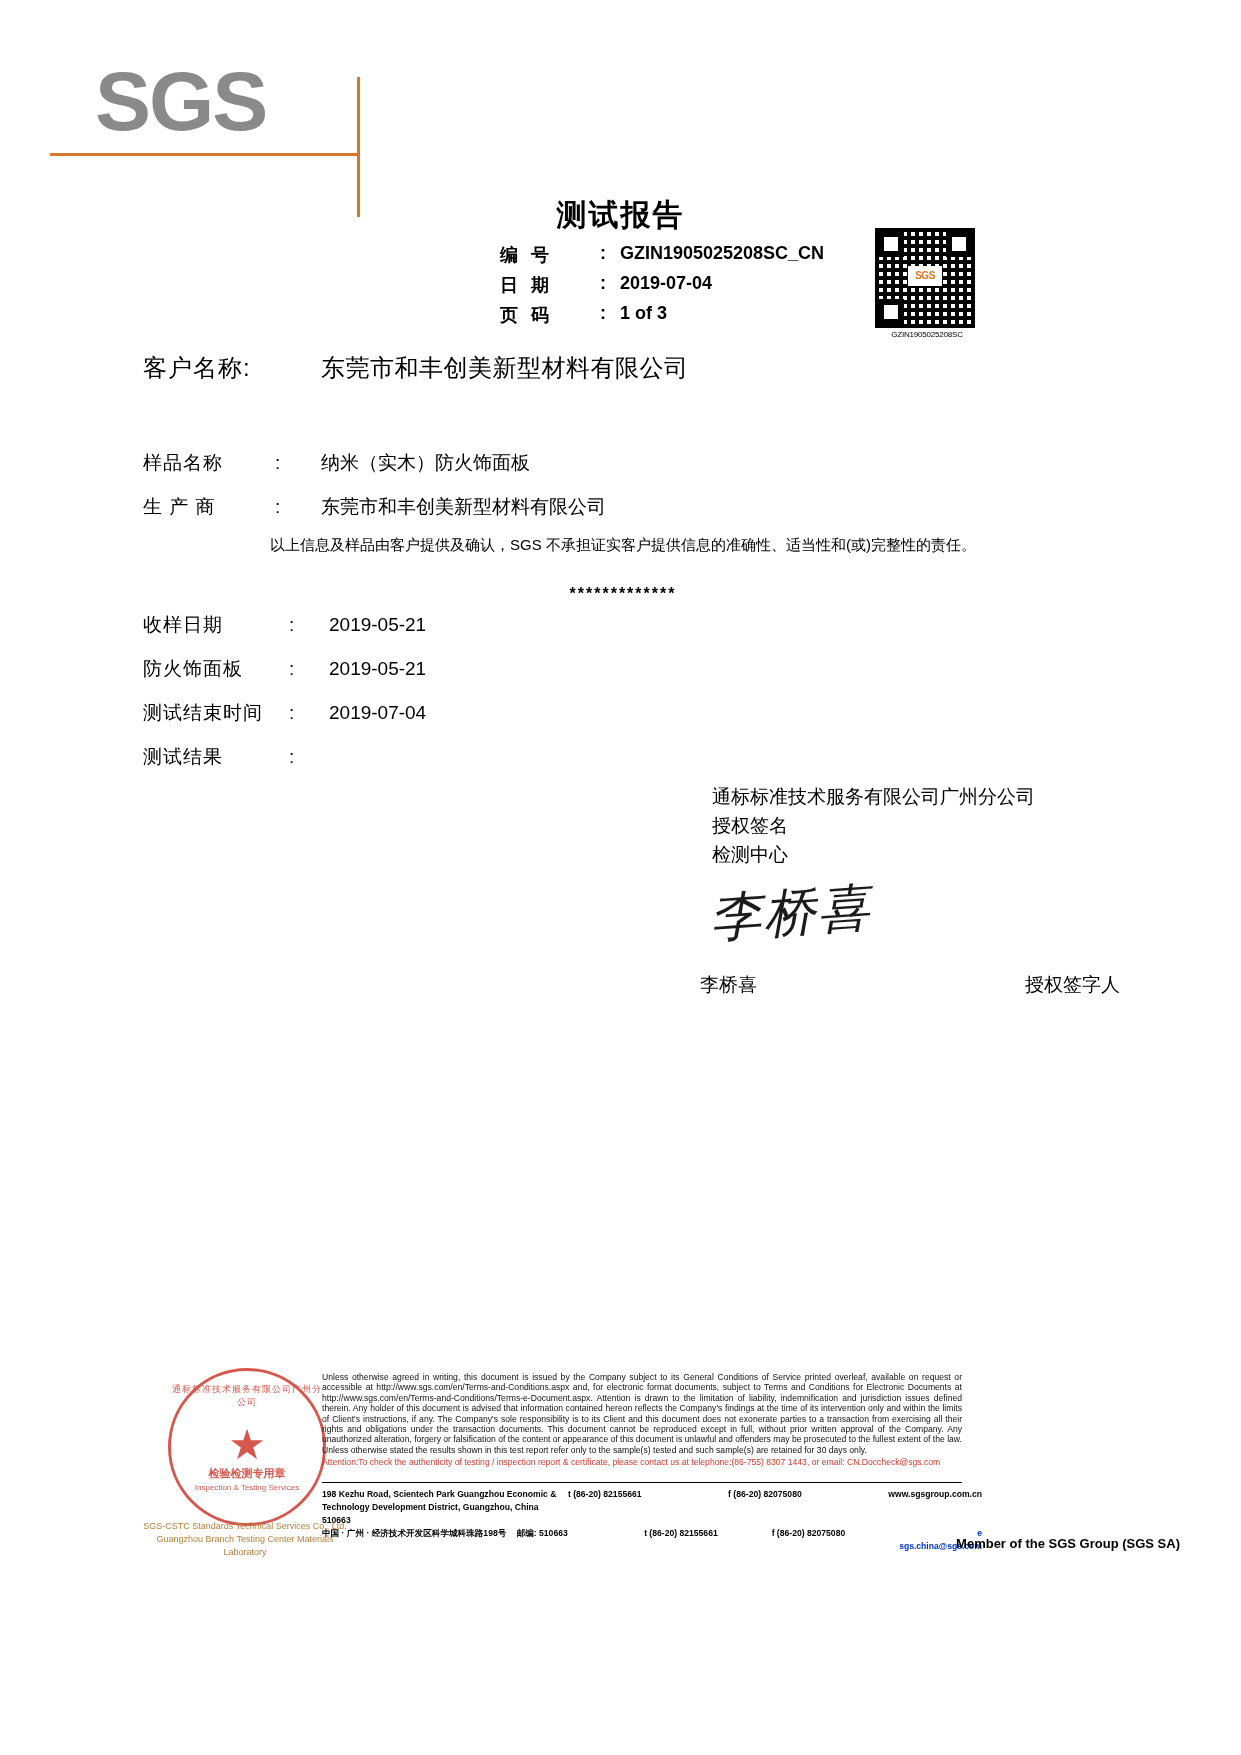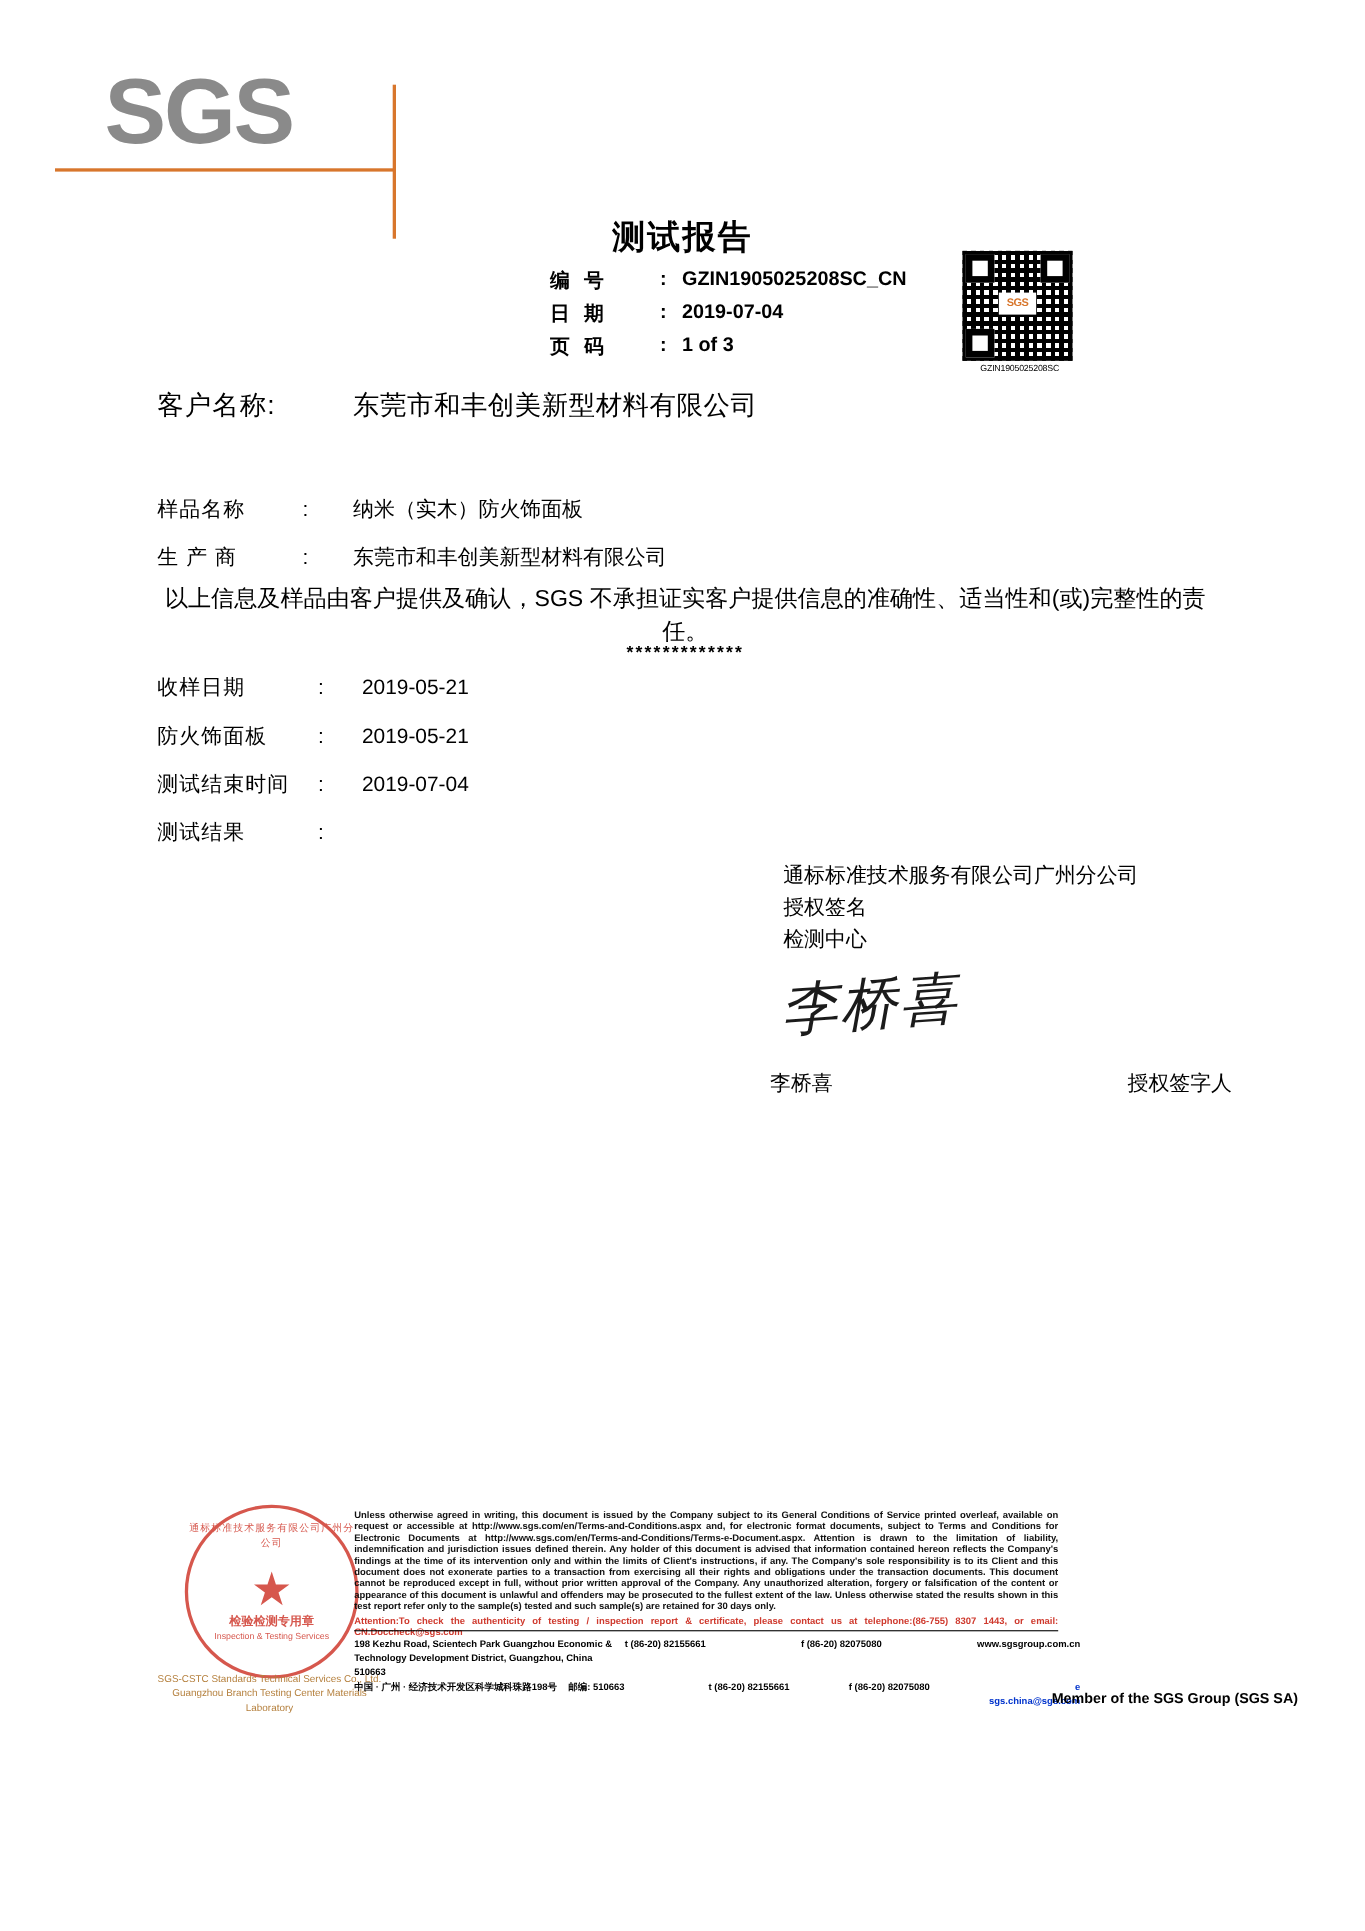--- a/index.html
+++ b/index.html
@@ -152,21 +152,21 @@
   .sr { display: flex; align-items: baseline; margin-bottom: 18px; }
   .sr-label { width: 132px; letter-spacing: 1px; }
   .sr-colon { width: 46px; }
   .sr-value { flex: 1; }
 
   .disclaimer {
     position: absolute;
     left: 143px;
     top: 530px;
     width: 960px;
-    font-size: 21px;
+    font-size: 15px;
     line-height: 30px;
     text-align: center;
   }
   .asterisks {
     position: absolute;
     left: 143px;
     top: 585px;
     width: 960px;
     text-align: center;
     font-size: 16px;
@@ -273,21 +273,21 @@
     line-height: 13px;
   }
 
   .legal {
     position: absolute;
     left: 322px;
     top: 1372px;
     width: 640px;
     font-size: 8.6px;
     line-height: 10.4px;
-    font-weight: bold;
+    font-weight: normal;
     text-align: justify;
     color: #111;
   }
   .legal-attention {
     color: #cf3a2e;
     display: block;
     margin-top: 2px;
   }
   .addr {
     position: absolute;

